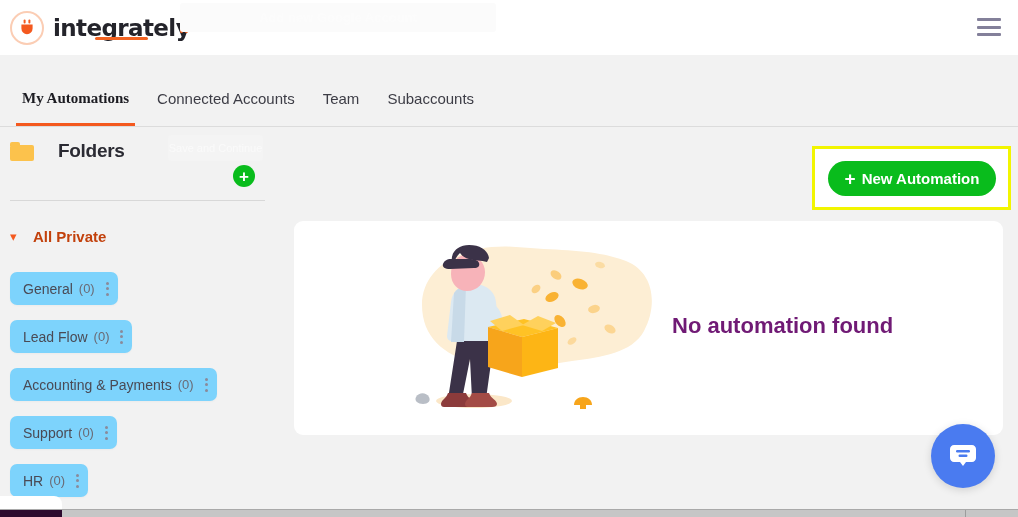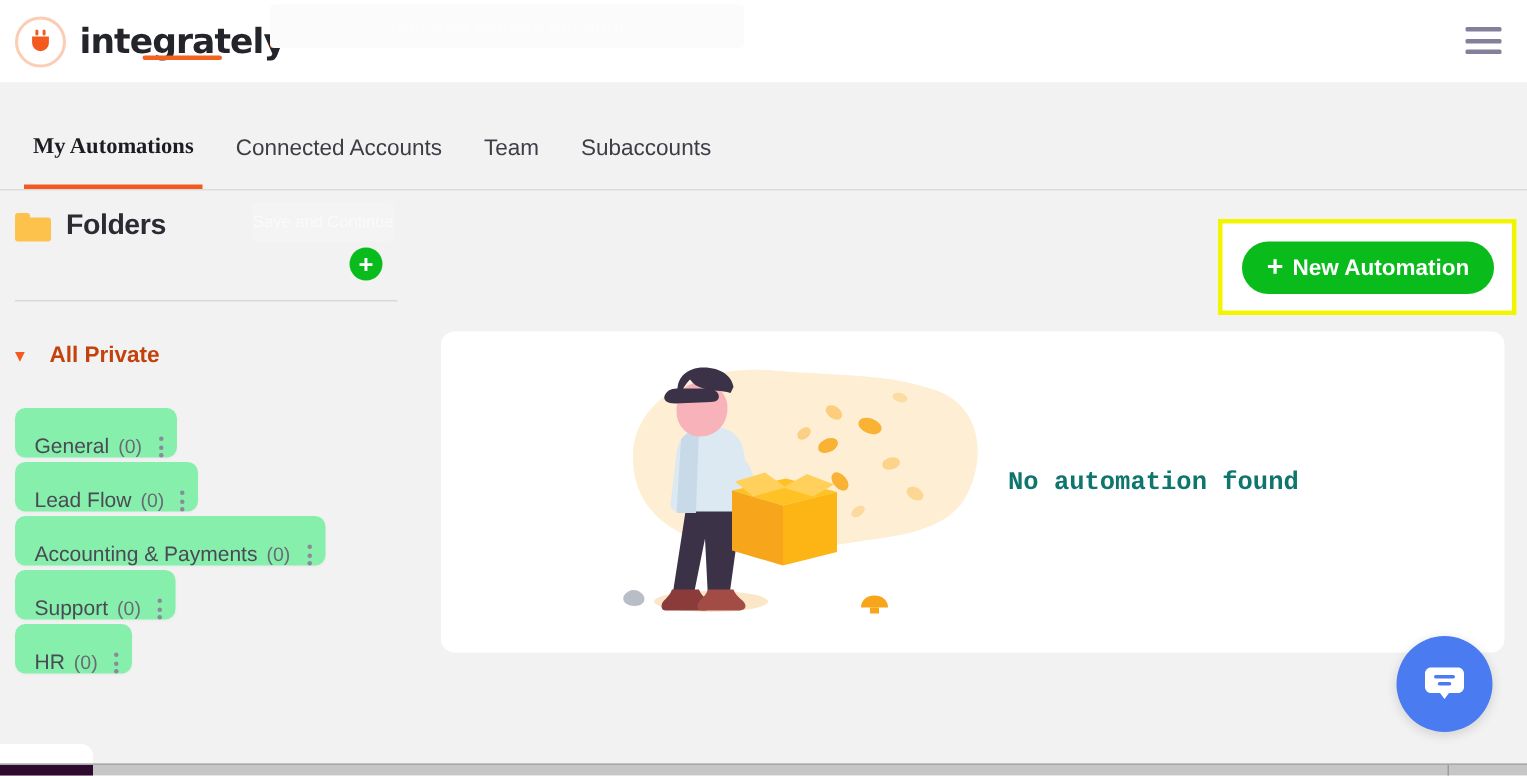--- a/index.html
+++ b/index.html
@@ -80,21 +80,21 @@
   .folder-icon { width: 24px; height: 19px; position: relative; flex: none; }
   .folder-icon .tab-top {
     position: absolute; left: 0; top: 0; width: 10px; height: 4px;
     background: #fcc24c; border-radius: 2px 2px 0 0;
   }
   .folder-icon .body {
     position: absolute; left: 0; top: 3px; width: 24px; height: 16px;
     background: #fcc24c; border-radius: 2px;
   }
   .folders-title {
-    margin-left: 10px; font-size: 19px; font-weight: bold; color: #2b2b33;
+    margin-left: 24px; font-size: 19px; font-weight: bold; color: #2b2b33;
     letter-spacing: -0.3px;
   }
   .ghost-btn-save {
     position: absolute; left: 168px; top: 8px; width: 95px; height: 26px;
     background: #f4f4f4; border-radius: 4px; color: #fafafa; font-size: 11px;
     display: flex; align-items: center; justify-content: center;
   }
   .add-folder-btn {
     position: absolute; left: 233px; top: 165px; width: 22px; height: 22px;
     border-radius: 50%; background: #09bc1c; cursor: pointer;
@@ -107,23 +107,23 @@
   }
   .all-private-row {
     position: absolute; left: 10px; top: 228px;
     display: flex; align-items: center; cursor: pointer;
   }
   .chev { width: 14px; color: #f4591f; font-size: 13px; line-height: 1; }
   .all-private-label { margin-left: 9px; font-size: 15px; font-weight: bold; color: #c2410c; }
 
   .folder-list { position: absolute; left: 10px; top: 272px; width: 260px; }
   .folder-item {
-    display: inline-flex; align-items: flex-end;
-    background: #86efac; border-radius: 7px;
-    height: 33px; padding: 0 9px 0 13px; margin-bottom: 3px;
+    display: inline-flex; align-items: center;
+    background: #7dd3fc; border-radius: 7px;
+    height: 33px; padding: 0 9px 0 13px; margin-bottom: 15px;
     cursor: pointer; box-shadow: 0 1px 2px rgba(0,0,0,0.03);
   }
   .folder-name { font-size: 14px; color: #4a4a55; }
   .folder-count { font-size: 13px; color: #6a6a75; margin-left: 6px; }
   .kebab {
     display: inline-flex; flex-direction: column; justify-content: space-between;
     height: 14px; margin-left: 11px; cursor: pointer;
   }
   .kebab i { display: block; width: 3px; height: 3px; border-radius: 50%; background: #8a8a9a; }
 
@@ -150,21 +150,21 @@
     background: #fff; border-radius: 9px; overflow: hidden;
   }
   .ghost-dialog-1 {
     position: absolute; left: 395px; top: 258px; font-size: 15px;
     color: #f7f7f7; letter-spacing: .3px; white-space: nowrap;
   }
 
   .illu { position: absolute; left: 110px; top: 8px; width: 260px; height: 198px; }
   .empty-msg {
     position: absolute; left: 672px; top: 313px;
-    font-size: 17px; font-weight: bold; color: #0f766e; font-family: Liberation Mono, monospace;
+    font-size: 22px; font-weight: bold; color: #701a75;
   }
 
   
   .chat-widget {
     position: absolute; left: 931px; top: 424px; width: 64px; height: 64px;
     border-radius: 50%; background: #4a7bf0; cursor: pointer;
     display: flex; align-items: center; justify-content: center;
     box-shadow: 0 2px 8px rgba(0,0,0,0.14);
   }
 

